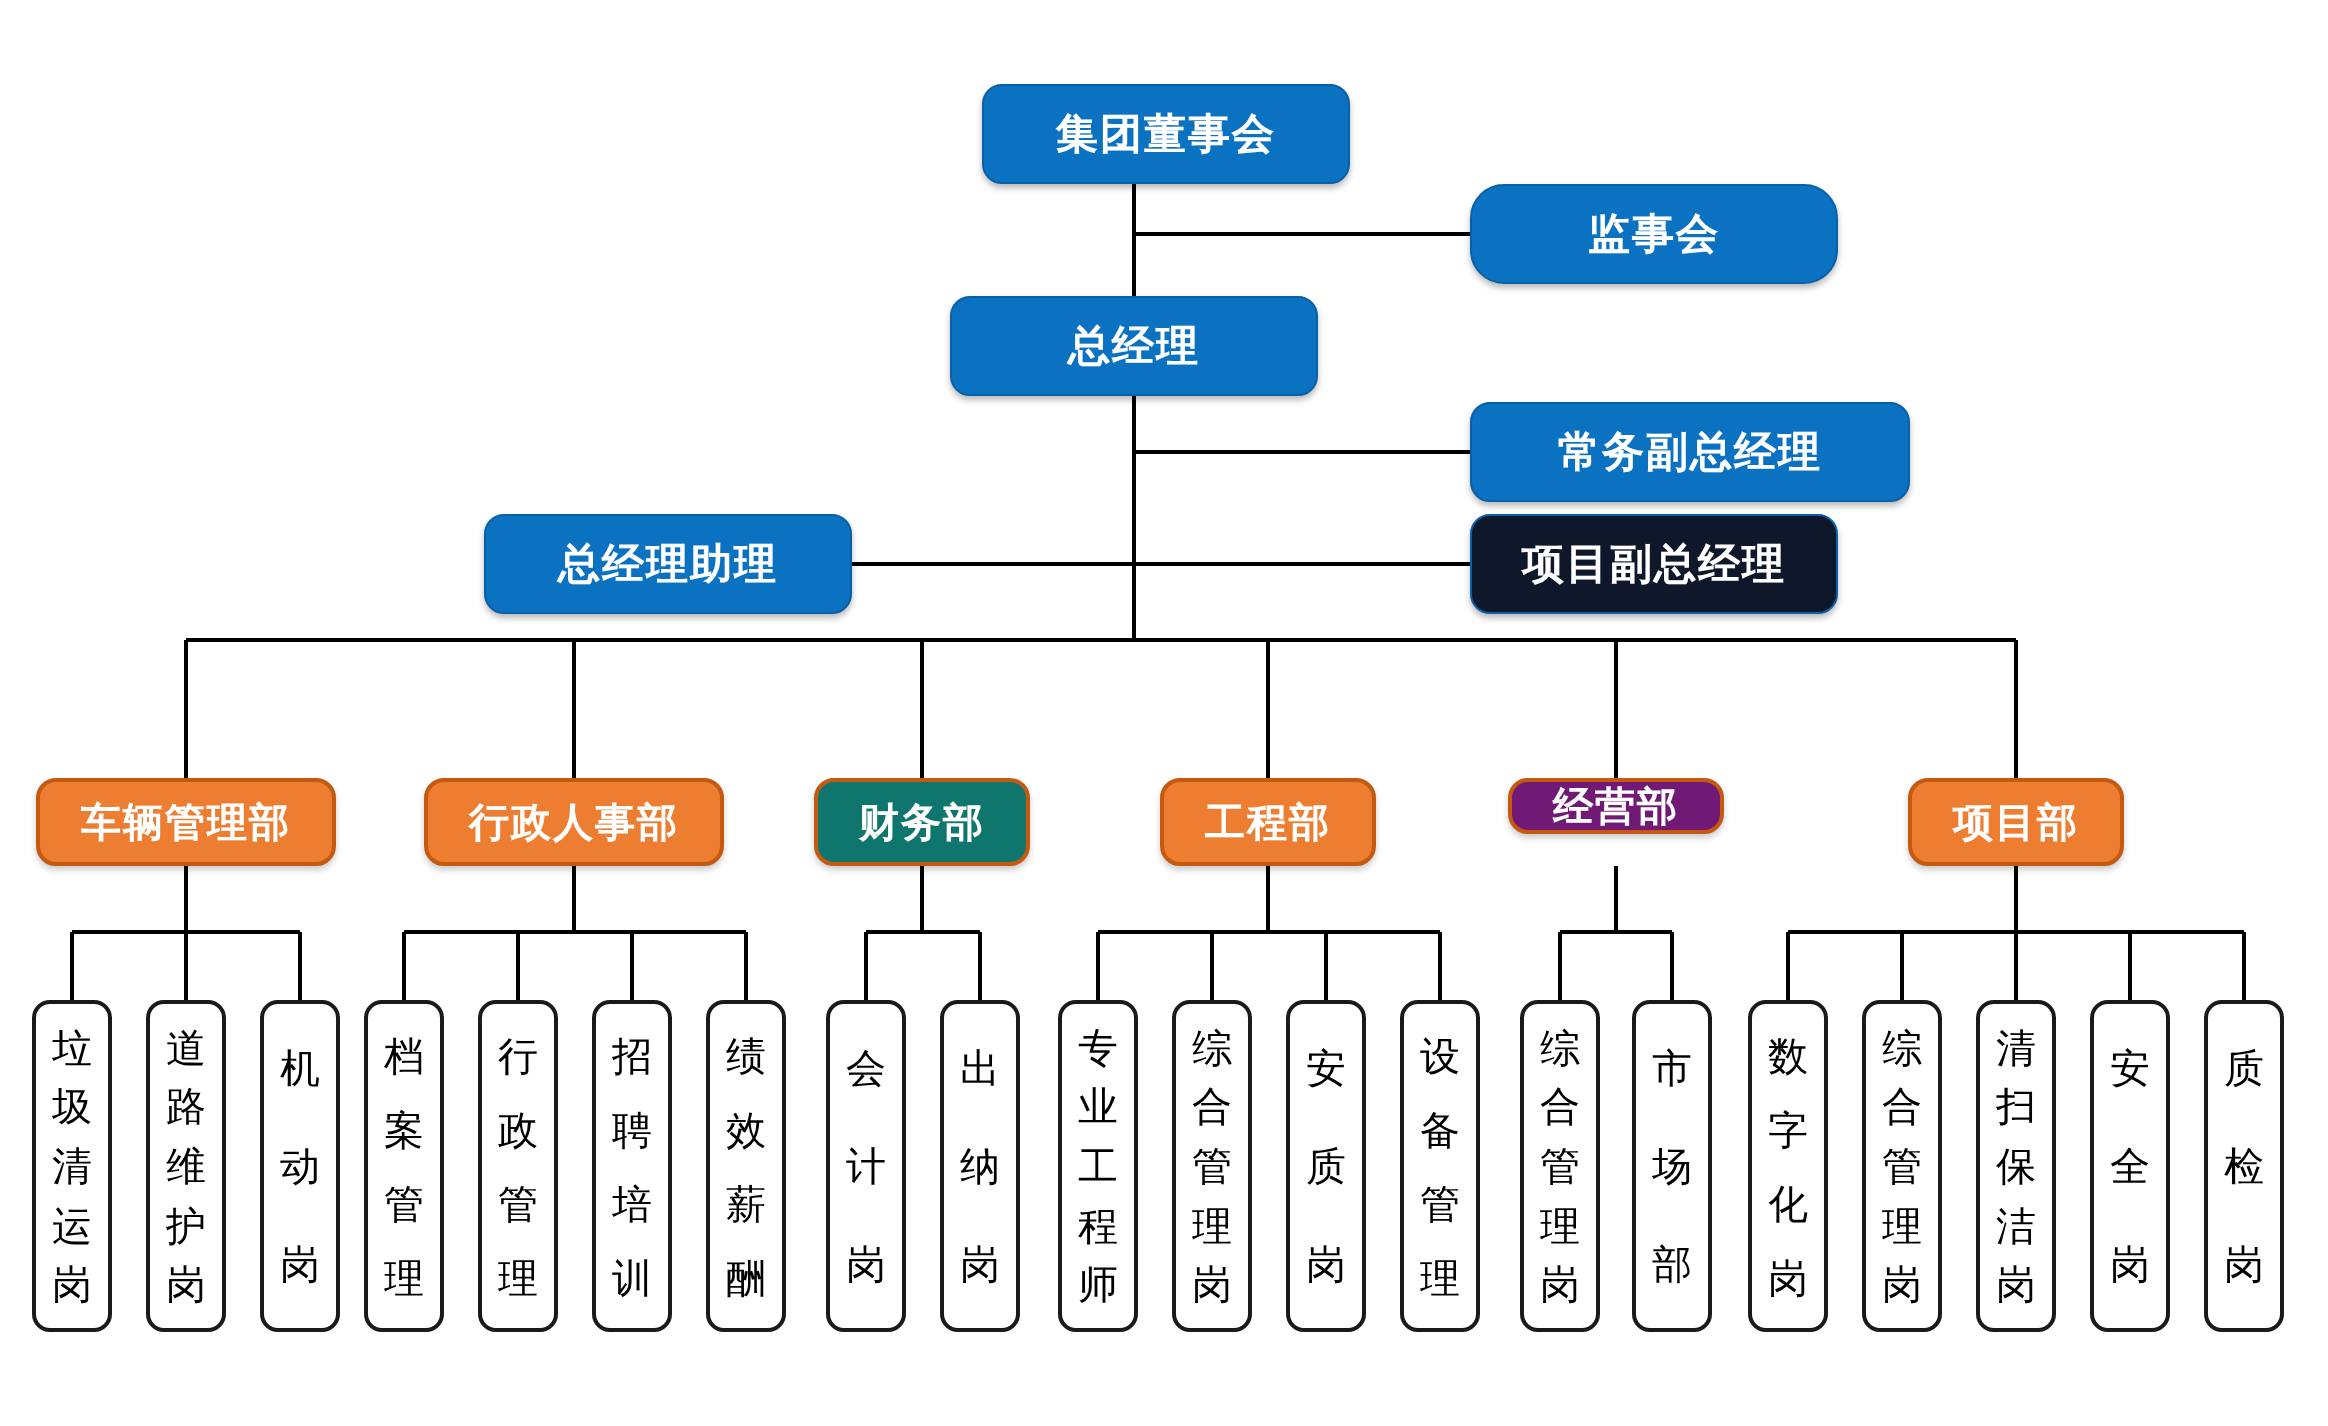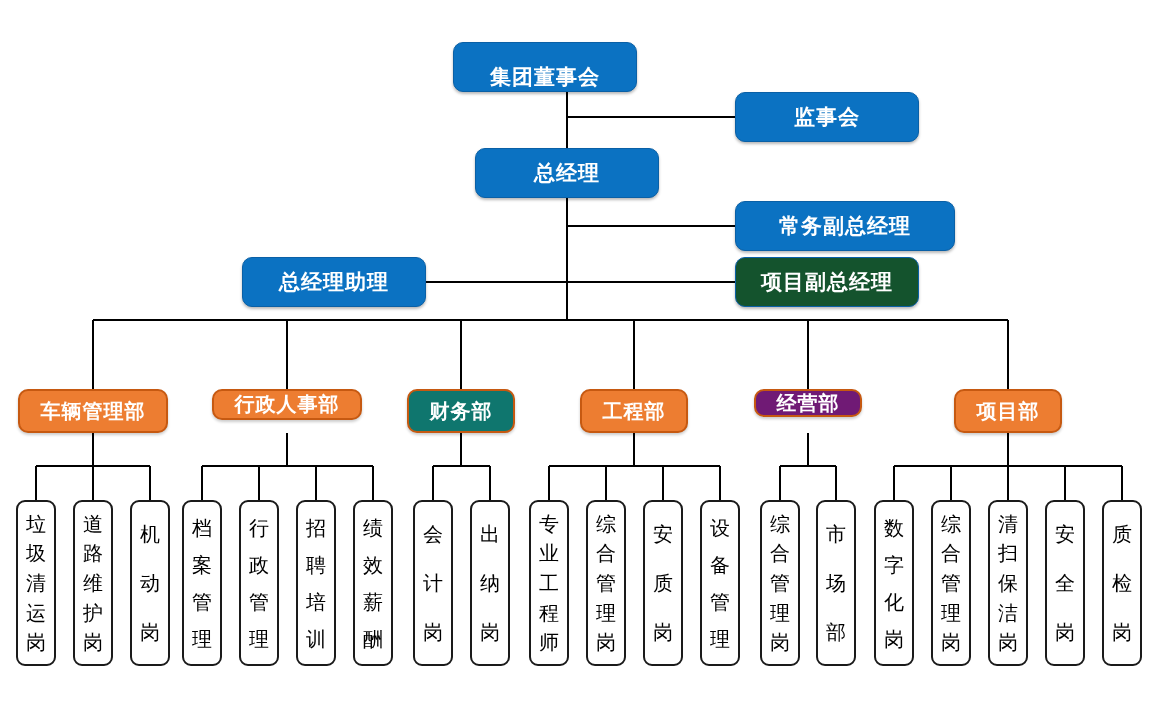--- a/index.html
+++ b/index.html
@@ -108,42 +108,42 @@
       <line x1="836" y1="466" x2="836" y2="500" stroke="#000000" stroke-width="2"></line>
       <line x1="1008" y1="433" x2="1008" y2="466" stroke="#000000" stroke-width="2"></line>
       <line x1="894" y1="466" x2="1122" y2="466" stroke="#000000" stroke-width="2"></line>
       <line x1="894" y1="466" x2="894" y2="500" stroke="#000000" stroke-width="2"></line>
       <line x1="951" y1="466" x2="951" y2="500" stroke="#000000" stroke-width="2"></line>
       <line x1="1008" y1="466" x2="1008" y2="500" stroke="#000000" stroke-width="2"></line>
       <line x1="1065" y1="466" x2="1065" y2="500" stroke="#000000" stroke-width="2"></line>
       <line x1="1122" y1="466" x2="1122" y2="500" stroke="#000000" stroke-width="2"></line>
     </svg>
   <div id="nodes-layer">
-      <div class="node node-exec" style="left: 453px; top: 42px; width: 184px; height: 50px; background: rgb(11, 114, 194); border-color: rgb(10, 96, 166); align-items: flex-end;">
+      <div class="node node-exec" style="left: 491px; top: 42px; width: 184px; height: 50px; background: rgb(11, 114, 194); border-color: rgb(10, 96, 166);">
         <span>集团董事会</span>
       </div>
-      <div class="node node-exec" style="left: 735px; top: 92px; width: 184px; height: 50px; background: rgb(11, 114, 194); border-color: rgb(10, 96, 166);">
+      <div class="node node-exec" style="left: 735px; top: 92px; width: 184px; height: 50px; background: rgb(11, 114, 194); border-color: rgb(10, 96, 166); border-radius: 17px;">
         <span>监事会</span>
       </div>
       <div class="node node-exec" style="left: 475px; top: 148px; width: 184px; height: 50px; background: rgb(11, 114, 194); border-color: rgb(10, 96, 166);">
         <span>总经理</span>
       </div>
       <div class="node node-exec" style="left: 735px; top: 201px; width: 220px; height: 50px; background: rgb(11, 114, 194); border-color: rgb(10, 96, 166);">
         <span>常务副总经理</span>
       </div>
       <div class="node node-exec" style="left: 242px; top: 257px; width: 184px; height: 50px; background: rgb(11, 114, 194); border-color: rgb(10, 96, 166);">
         <span>总经理助理</span>
       </div>
-      <div class="node node-exec" style="left: 735px; top: 257px; width: 184px; height: 50px; background: #14532d; border-color: rgb(10, 96, 166);">
+      <div class="node node-exec" style="left: 735px; top: 257px; width: 184px; height: 50px; background: #0f172a; border-color: rgb(10, 96, 166);">
         <span>项目副总经理</span>
       </div>
       <div class="node node-dept" style="left: 18px; top: 389px; width: 150px; height: 44px; background: rgb(237, 125, 49); border-color: rgb(198, 89, 17);">
         <span>车辆管理部</span>
       </div>
-      <div class="node node-dept" style="left: 212px; top: 389px; width: 150px; height: 31px; background: rgb(237, 125, 49); border-color: rgb(198, 89, 17);">
+      <div class="node node-dept" style="left: 212px; top: 389px; width: 150px; height: 44px; background: rgb(237, 125, 49); border-color: rgb(198, 89, 17);">
         <span>行政人事部</span>
       </div>
       <div class="node node-dept" style="left: 407px; top: 389px; width: 108px; height: 44px; background: #0f766e; border-color: rgb(198, 89, 17);">
         <span>财务部</span>
       </div>
       <div class="node node-dept" style="left: 580px; top: 389px; width: 108px; height: 44px; background: rgb(237, 125, 49); border-color: rgb(198, 89, 17);">
         <span>工程部</span>
       </div>
       <div class="node node-dept" style="left: 754px; top: 389px; width: 108px; height: 28px; background: #701a75; border-color: rgb(198, 89, 17);">
         <span>经营部</span>

